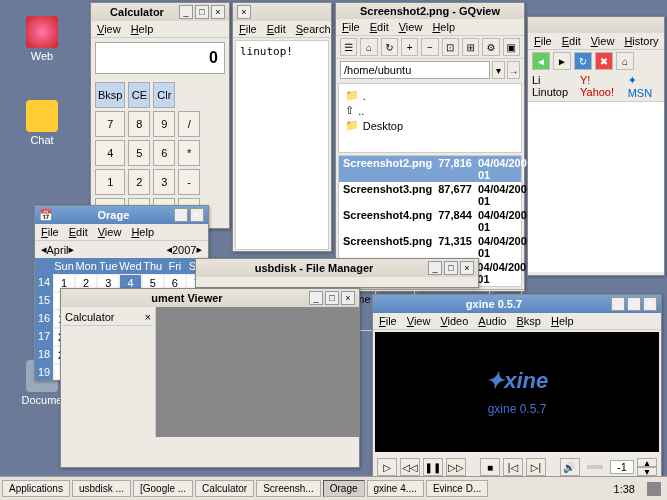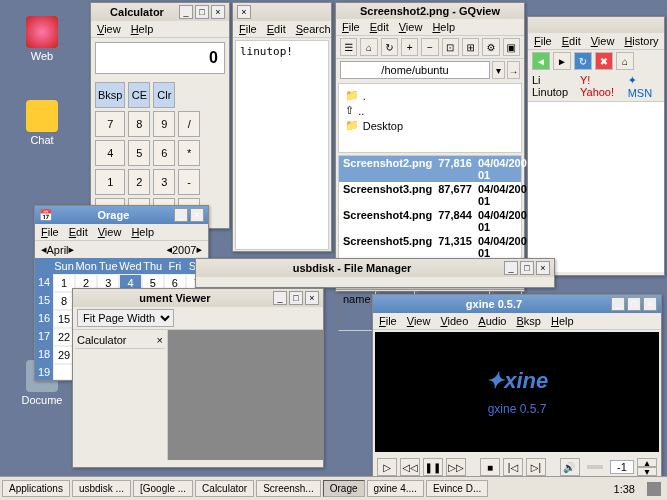--- a/index.html
+++ b/index.html
@@ -16,21 +16,21 @@
 .menubar span { cursor: pointer; }
 .menubar span:first-letter { text-decoration: underline; }
 .display { background: #fff; border: 1px solid #aaa; margin: 4px; padding: 6px; text-align: right; font-size: 16px; font-weight: bold; }
 .calcgrid { display: grid; grid-template-columns: repeat(5, 1fr); gap: 3px; padding: 4px; }
 .calcbtn { border: 1px solid #aaa; background: #f4f0e8; padding: 6px 2px; text-align: center; cursor: pointer; }
 .calcbtn.blue { background: #c4d7ef; }
 .editor-area { background: #fff; margin: 2px; padding: 4px; height: calc(100% - 38px); font-family: monospace; border: 1px solid #ccc; }
 .toolbar { display: flex; gap: 3px; padding: 2px 4px; align-items: center; border-bottom: 1px solid #ccc; }
 .tbtn { width: 18px; height: 18px; border: 1px solid #bbb; background: #f0ece4; display: flex; align-items: center; justify-content: center; font-size: 10px; cursor: pointer; }
 .pathbar { display: flex; padding: 2px 4px; gap: 2px; }
-.pathbar input { flex: 1; border: 1px solid #aaa; padding: 1px 3px; background: #fff; text-align: center; }
+.pathbar input { flex: 1; border: 1px solid #aaa; padding: 1px 3px; background: #fff; }
 .filepane { background: #fff; margin: 2px; border: 1px solid #ccc; padding: 4px; }
 .filerow { padding: 1px 2px; display: flex; align-items: center; gap: 4px; }
 .thumblist { background: #fff; border: 1px solid #ccc; margin: 2px; font-size: 10px; }
 .thumbrow { display: flex; padding: 1px 4px; gap: 6px; font-weight: bold; }
 .thumbrow.sel { background: #7aa3d4; color: #fff; }
 .thumbrow span:first-child { flex: 1; }
 .statusbar { display: flex; border-top: 1px solid #aaa; padding: 1px; font-size: 10px; }
 .statuscell { border: 1px inset #ccc; padding: 1px 4px; margin: 0 1px; }
 .browser-tb { display: flex; gap: 3px; padding: 2px 4px; align-items: center; }
 .bookmarks { display: flex; gap: 6px; padding: 2px 4px; font-size: 10px; border-bottom: 1px solid #ccc; }
@@ -303,42 +303,39 @@
       <div class="calday"></div>
       <div class="calday"></div>
       <div class="calday"></div>
       <div class="calday"></div>
       <div class="calday"></div>
       <div class="calday"></div>
       <div class="calday"></div>
     </div>
 </div>
 
-<div class="win" style="left:195px;top:258px;width:360px;height:30px">
+<div class="win" style="left:195px;top:258px;width:284px;height:30px">
   <div class="titlebar">
     <span class="t">usbdisk - File Manager</span>
     <div class="winbtns">
       <span>_</span>
       <span>□</span>
       <span>×</span>
     </div>
   </div>
 </div>
 
-<div class="win" style="left:72px;top:288px;width:252px;height:180px">
+<div class="win" style="left:60px;top:288px;width:300px;height:180px">
   <div class="titlebar">
     <span class="t">ument Viewer</span>
     <div class="winbtns">
       <span>_</span>
       <span>□</span>
       <span>×</span>
     </div>
-  </div>
-  <div class="toolbar">
-    <select style="border:1px solid #aaa;padding:1px"><option>Fit Page Width</option></select>
   </div>
   <div style="display:flex;height:130px">
     <div style="width:95px;border-right:1px solid #ccc;padding:2px">
       <div style="display:flex;justify-content:space-between;border-bottom:1px solid #ccc;padding:2px">
         <span>Calculator</span>
         <span>×</span>
       </div>
     </div>
     <div style="flex:1;background:#888"></div>
   </div>

